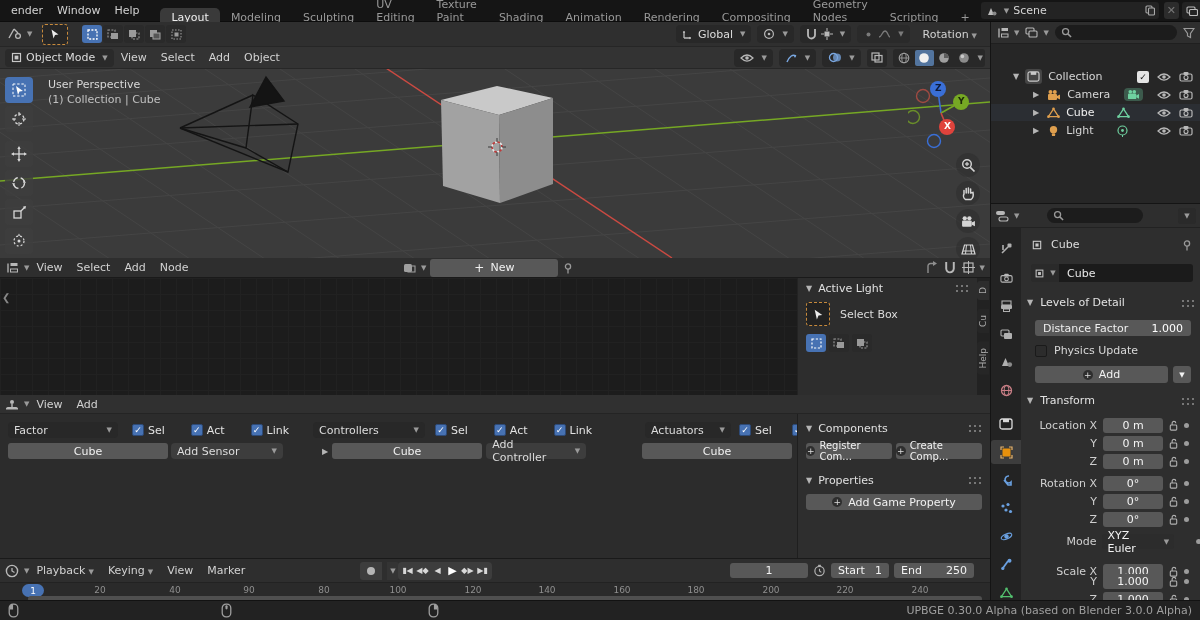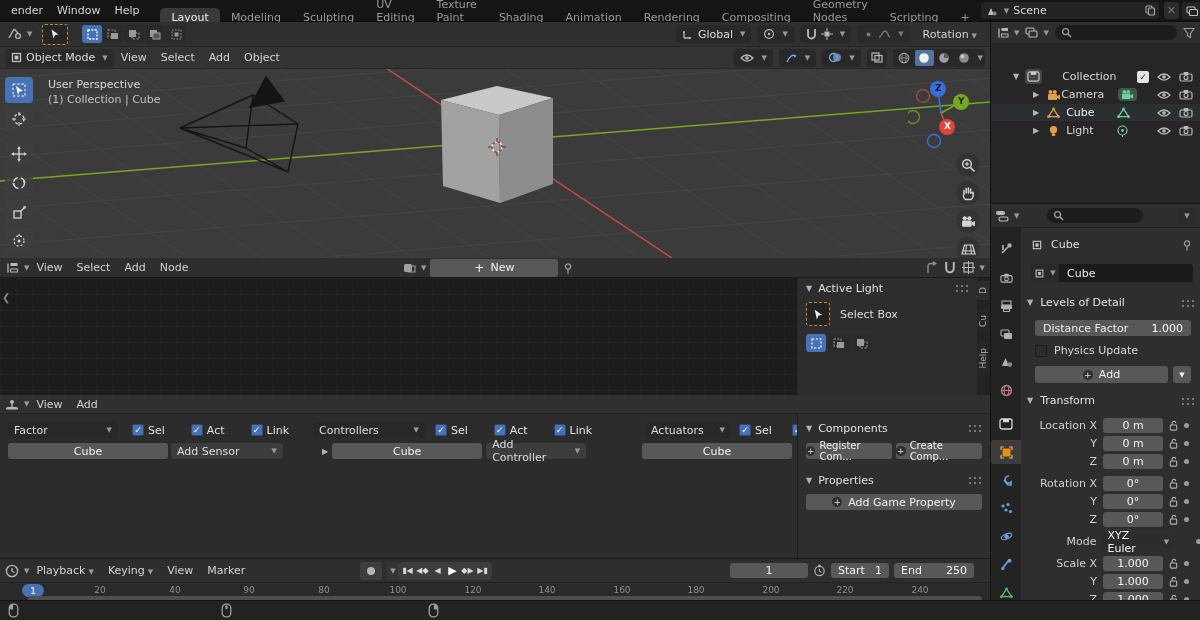--- a/index.html
+++ b/index.html
@@ -816,41 +816,41 @@
         </span>
     </div>
 
     <div class="olrow" style="top:46px">
       <span class="tri" style="margin-left:22px">▼</span>
       <span class="ic" style="margin-left:6px;color:#c8c8c8;background:#454545;border-radius:3px;padding:2px">
           <svg width="13" height="11">
             <use href="#i-box"></use>
           </svg>
         </span>
-      <span style="margin-left:20px">Collection</span>
+      <span style="margin-left:6px">Collection</span>
       <span class="ic" style="margin-left:auto;width:12px;height:12px;background:#e4e4e4;border-radius:2px;color:#1c1c1c;font-size:9px">✓</span>
       <span class="ic" style="margin-left:8px">
           <svg width="14" height="10">
             <use href="#i-eye"></use>
           </svg>
         </span>
       <span class="ic" style="margin:0 8px">
           <svg width="14" height="11">
             <use href="#i-cam"></use>
           </svg>
         </span>
     </div>
     <div class="olrow" style="top:64px">
       <span class="tri" style="margin-left:42px">▶</span>
       <span class="ic" style="margin-left:8px;color:#df9f4e">
           <svg width="14" height="12">
             <use href="#i-movcam"></use>
           </svg>
         </span>
-      <span style="">Camera</span>
+      <span style="margin-left:6px">Camera</span>
       <span class="ic" style="margin-left:14px;background:#3c5a4c;border-radius:4px;padding:1px 3px;color:#6fd1a0">
           <svg width="13" height="11">
             <use href="#i-movcam"></use>
           </svg>
         </span>
       <span class="ic" style="margin-left:auto">
           <svg width="14" height="10">
             <use href="#i-eye"></use>
           </svg>
         </span>
@@ -1134,21 +1134,21 @@
 
       <div class="trow" style="top:306px">
         <span class="tlabel">Mode</span>
         <span class="tfld" style="width:72px;background:#2c2c2c;justify-content:space-between;padding:0 5px">
           <span>XYZ Euler</span>
             <span class="car">▼</span>
         </span>
         <span class="dot" style="margin-left:22px"></span>
       </div>
 
-      <div class="trow" style="top:328px">
+      <div class="trow" style="top:336px">
           <span class="tlabel">Scale X</span>
           <span class="tfld">1.000</span>
           <span class="ic" style="margin-left:5px">
             <svg width="11" height="11">
               <use href="#i-lock"></use>
             </svg>
           </span>
           <span class="dot"></span>
         </div>
       <div class="trow" style="top:346px">
@@ -1186,15 +1186,16 @@
           <rect x="1" y="1" width="8" height="12" rx="3.6" fill="none" stroke="#9f9f9f" stroke-width="1.2"></rect>
           <rect x="4" y="2" width="2" height="4" rx="1" fill="#9f9f9f"></rect>
         </svg>
     </span>
     <span class="ic" style="margin-left:196px">
       <svg width="11" height="15" viewBox="0 0 10 14">
           <rect x="1" y="1" width="8" height="12" rx="3.6" fill="none" stroke="#9f9f9f" stroke-width="1.2"></rect>
           <path d="M8.6 2.8 A3.4 3.4 0 0 0 5.4 1.2 V6 H8.6Z" fill="#9f9f9f"></path>
         </svg>
     </span>
+    <span style="margin-left:auto;margin-right:8px;color:#9f9f9f">UPBGE 0.30.0 Alpha (based on Blender 3.0.0 Alpha)</span>
   </div>
 
 </div>
 
 </body></html>

